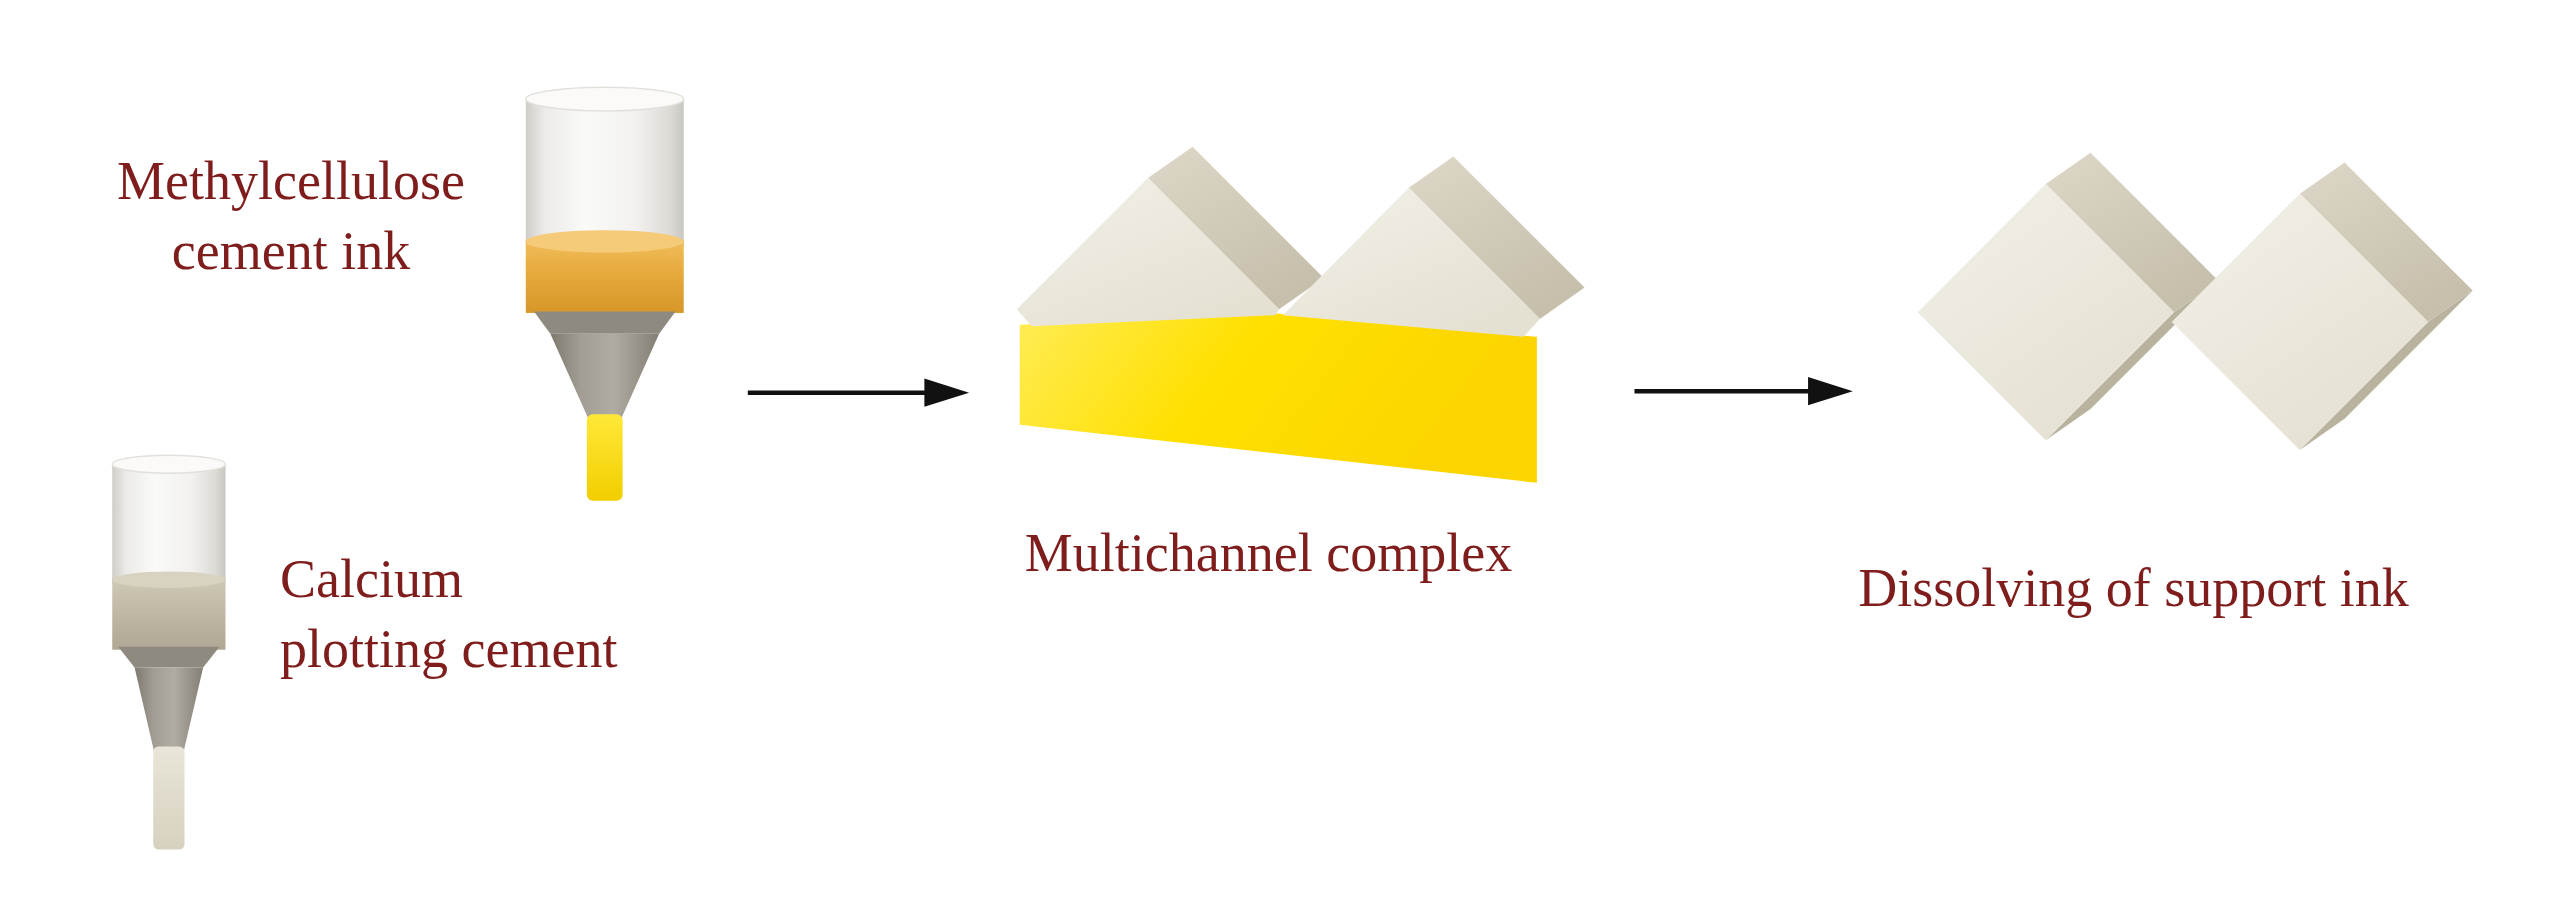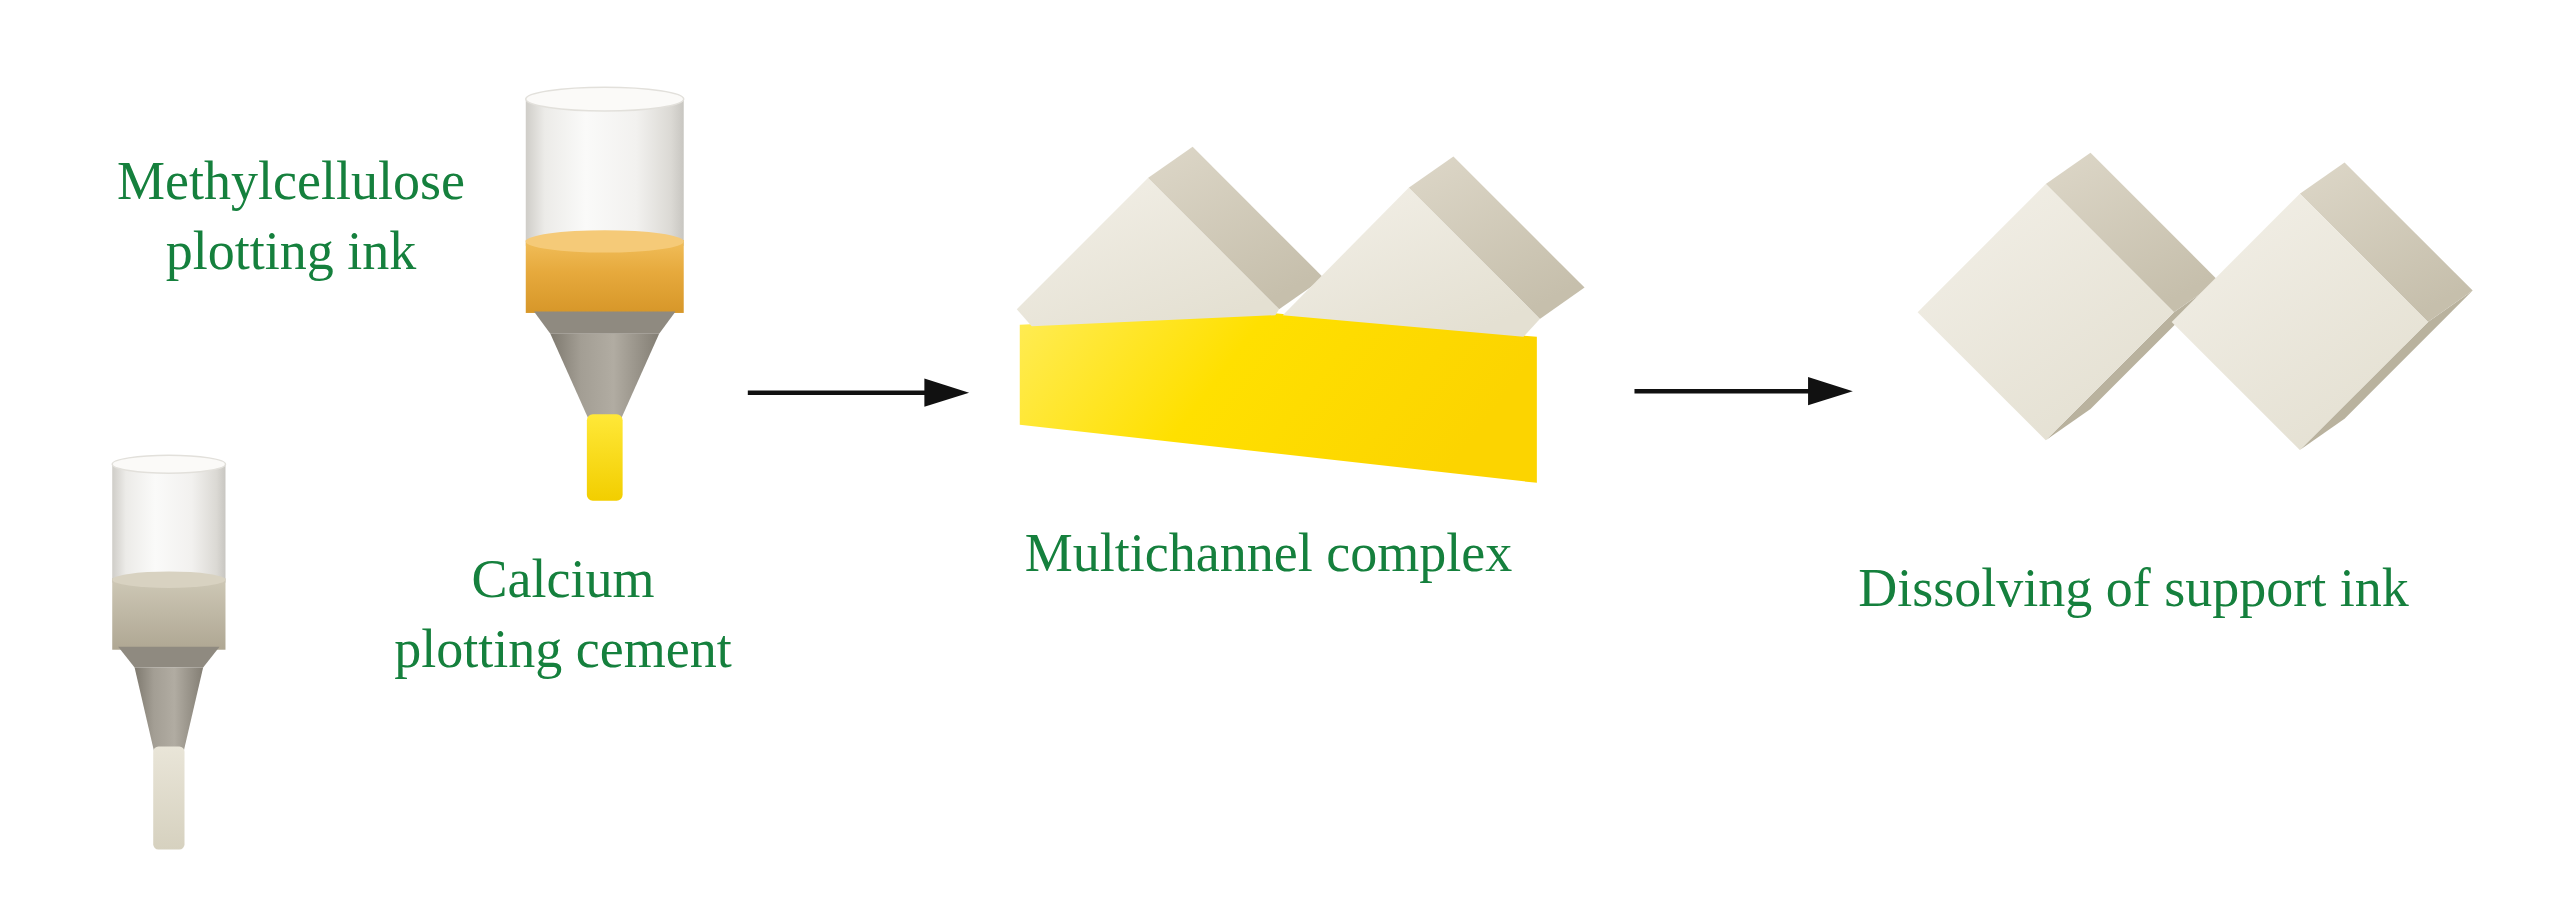--- a/index.html
+++ b/index.html
@@ -18,21 +18,21 @@
   }
   #diagram-svg {
     position: absolute;
     left: 0;
     top: 0;
   }
   .label {
     position: absolute;
     font-size: 54px;
     line-height: 70px;
-    color: #15803d;
+    color: #7f1d1d;
     white-space: nowrap;
   }
   .label.center { text-align: center; }
   .label.left   { text-align: left;   }
 </style>
 </head>
 <body>
 
 <div id="canvas">
 
@@ -130,24 +130,24 @@
       <polygon points="2745,247 2917,419 2977,377 2805,205" fill="url(#tanGrad)"></polygon>
       <polygon points="2573,419 2745,247 2917,419 2745,591" fill="url(#creamGrad)"></polygon>
       <polygon points="3258,432 3086,604 3146,562 3318,390" fill="#B9B29E"></polygon>
       <polygon points="3086,260 3258,432 3318,390 3146,218" fill="url(#tanGrad)"></polygon>
       <polygon points="2914,432 3086,260 3258,432 3086,604" fill="url(#creamGrad)"></polygon>
     </g>
   </svg>
 
   <div class="label center" style="left:75px; top:146px; width:432px;">
     <div>Methylcellulose</div>
-    <div>plotting ink</div>
+    <div>cement ink</div>
   </div>
 
-  <div class="label left" style="left:280px; top:544px; width:566px;text-align:center;">
+  <div class="label left" style="left:280px; top:544px; width:566px;">
     <div>Calcium</div>
     <div>plotting cement</div>
   </div>
 
   <div class="label center" style="left:948px; top:518px; width:641px;">
     <div>Multichannel complex</div>
   </div>
 
   <div class="label center" style="left:1798px; top:553px; width:671px;">
     <div>Dissolving of support ink</div>

